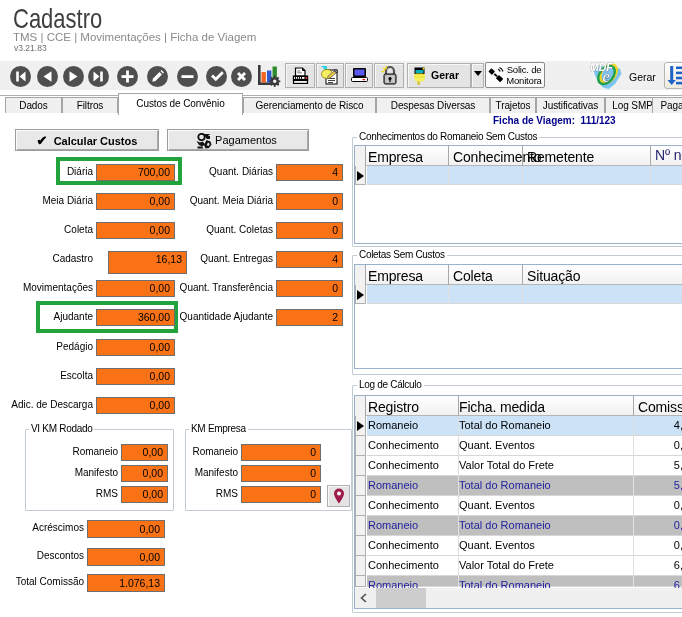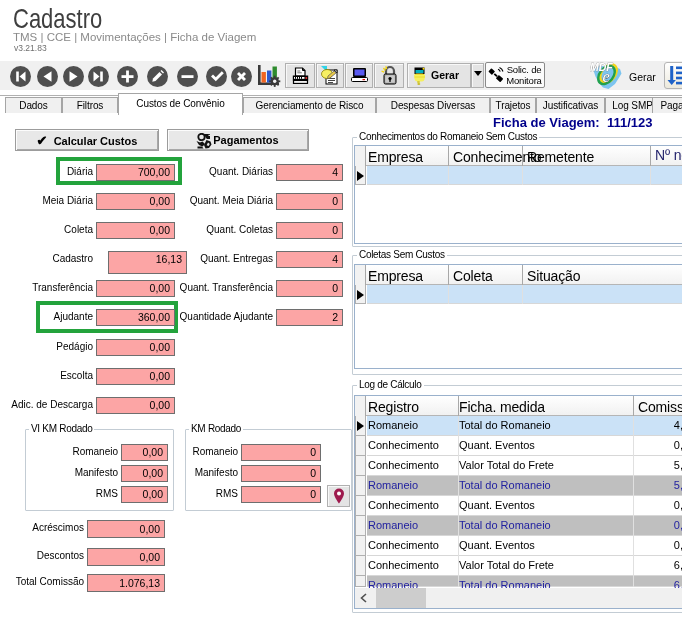--- a/index.html
+++ b/index.html
@@ -1,18 +1,18 @@
 <!DOCTYPE html>
 <html><head><meta charset="utf-8"><style>
 *{margin:0;padding:0;box-sizing:border-box}
 html,body{width:682px;height:617px;background:#fff;overflow:hidden;position:relative;
  font-family:"Liberation Sans",sans-serif;-webkit-font-smoothing:antialiased}
 .a{position:absolute}
 .lbl{position:absolute;font-size:10px;color:#000;text-align:right;white-space:nowrap}
-.inp{position:absolute;background:#fca5a5;border:1px solid #6e6e6e;font-size:10.5px;text-align:right;
+.inp{position:absolute;background:#f97316;border:1px solid #6e6e6e;font-size:10.5px;text-align:right;
  padding-right:4px;line-height:15px;white-space:nowrap}
 .grp{position:absolute;border:1px solid #c3ccd4;border-radius:1px}
 .grplbl{position:absolute;background:#fff;font-size:10px;letter-spacing:-0.3px;padding:0 2px;white-space:nowrap}
 .tab{position:absolute;top:97px;height:16px;background:#f0f0f0;border:1px solid #a5a5a5;border-bottom:none;
  font-size:10px;letter-spacing:-0.1px;text-align:center;line-height:16px;white-space:nowrap;overflow:hidden}
 .tbtn{position:absolute;background:#e4e4e4;border:1px solid #b0b0b0;box-shadow:inset 1px 1px 0 #f8f8f8}
 .gh{position:absolute;top:0;font-size:14px;letter-spacing:-0.15px;color:#000;white-space:nowrap}
 .circ{position:absolute;top:66px;width:21px;height:21px;border-radius:50%;background:#4f4f4f}
 </style></head>
 <body>
@@ -167,21 +167,21 @@
 <div class="tab" style="left:62px;width:56px">Filtros</div>
 <div class="tab" style="left:243px;width:133px">Gerenciamento de Risco</div>
 <div class="tab" style="left:376px;width:114px">Despesas Diversas</div>
 <div class="tab" style="left:490px;width:46px">Trajetos</div>
 <div class="tab" style="left:536px;width:69px">Justificativas</div>
 <div class="tab" style="left:605px;width:55px">Log SMP</div>
 <div class="tab" style="left:652px;width:40px">Paga</div>
 <div class="a" style="left:118px;top:93px;width:125px;height:22px;background:#fff;border:1px solid #a5a5a5;border-bottom:none;font-size:10px;letter-spacing:-0.1px;text-align:center;line-height:20px">Custos de Convênio</div>
 
 <div class="a" style="left:15px;top:129px;width:144px;height:22px;background:#e8e8e8;border:1px solid #9c9c9c;box-shadow:inset 1px 1px 0 #fcfcfc,inset -1px -1px 0 #a8a8a8;font-size:11px;font-weight:bold;text-align:center;line-height:21px"><span style="font-size:13px">✔</span>&nbsp; Calcular Custos</div>
-<div class="a" style="left:167px;top:129px;width:142px;height:22px;background:#e8e8e8;border:1px solid #9c9c9c;box-shadow:inset 1px 1px 0 #fcfcfc,inset -1px -1px 0 #a8a8a8;font-size:11px;font-weight:bold;text-align:center;line-height:21px"><span style="padding-left:16px">Pagamentos</span></div>
+<div class="a" style="left:167px;top:129px;width:142px;height:22px;background:#e8e8e8;border:1px solid #9c9c9c;box-shadow:inset 1px 1px 0 #fcfcfc,inset -1px -1px 0 #a8a8a8;font-size:11px;font-weight:normal;text-align:center;line-height:21px"><span style="padding-left:16px">Pagamentos</span></div>
 <svg class="a" style="left:196px;top:133px" width="16" height="16" viewBox="0 0 16 16">
  <circle cx="5.5" cy="4" r="3.2" fill="none" stroke="#111" stroke-width="1.8"></circle>
  <path d="M8 1 h6 v5 h-3 l-1 -1 z" fill="#111"></path>
  <path d="M0.5 8 l3.5 1.5 2.5 -1 2.5 2.5 -2.5 2.5 -3.5 -1.5 z" fill="#111"></path>
  <path d="M10.5 7 l4 1.5 1 3 -2.5 3.5 -3.5 .5 -1.5 -3.5 z" fill="#111"></path>
  <path d="M12 9.5 l1.8 1.5 -1.2 2 -2 -.8 z" fill="#e8e8e8"></path>
  <path d="M1.5 13.5 h4.5 l1.5 2 h-6 z" fill="#111"></path>
  <rect x="12.5" y="1.8" width="2" height="1.2" fill="#e8e8e8"></rect>
 </svg>
 
@@ -190,21 +190,21 @@
 
 <div id="fields">
     <div class="lbl" style="left:0;top:166px;width:93px">Diária</div>
     <div class="inp" style="left:96px;top:164px;width:79px;height:17px">700,00</div>
     <div class="lbl" style="left:0;top:195px;width:93px">Meia Diária</div>
     <div class="inp" style="left:96px;top:193px;width:79px;height:17px">0,00</div>
     <div class="lbl" style="left:0;top:224px;width:93px">Coleta</div>
     <div class="inp" style="left:96px;top:222px;width:79px;height:17px">0,00</div>
     <div class="lbl" style="left:0;top:253px;width:93px">Cadastro</div>
     <div class="inp" style="left:108px;top:251px;width:79px;height:23px">16,13</div>
-    <div class="lbl" style="left:0;top:282px;width:93px">Transferência</div>
+    <div class="lbl" style="left:0;top:282px;width:93px">Movimentações</div>
     <div class="inp" style="left:96px;top:280px;width:79px;height:17px">0,00</div>
     <div class="lbl" style="left:0;top:311px;width:93px">Ajudante</div>
     <div class="inp" style="left:96px;top:309px;width:79px;height:17px">360,00</div>
     <div class="lbl" style="left:0;top:341px;width:93px">Pedágio</div>
     <div class="inp" style="left:96px;top:339px;width:79px;height:17px">0,00</div>
     <div class="lbl" style="left:0;top:370px;width:93px">Escolta</div>
     <div class="inp" style="left:96px;top:368px;width:79px;height:17px">0,00</div>
     <div class="lbl" style="left:0;top:399px;width:93px">Adic. de Descarga</div>
     <div class="inp" style="left:96px;top:397px;width:79px;height:17px">0,00</div>
     <div class="lbl" style="left:160px;top:166px;width:113px">Quant. Diárias</div>
@@ -223,21 +223,21 @@
     <div class="inp" style="left:87px;top:520px;width:78px;height:18px;line-height:16px">0,00</div>
     <div class="lbl" style="left:0;top:550px;width:84px">Descontos</div>
     <div class="inp" style="left:87px;top:548px;width:78px;height:18px;line-height:16px">0,00</div>
     <div class="lbl" style="left:0;top:576px;width:84px">Total Comissão</div>
     <div class="inp" style="left:87px;top:574px;width:78px;height:18px;line-height:16px">1.076,13</div>
   </div>
 
 <div class="grp" style="left:25px;top:429px;width:149px;height:82px"></div>
 <div class="grplbl" style="left:29px;top:423px">VI KM Rodado</div>
 <div class="grp" style="left:185px;top:429px;width:167px;height:82px"></div>
-<div class="grplbl" style="left:189px;top:423px">KM Rodado</div>
+<div class="grplbl" style="left:189px;top:423px">KM Empresa</div>
 <div id="kmfields">
     <div class="lbl" style="left:40px;top:446px;width:78px">Romaneio</div>
     <div class="inp" style="left:121px;top:444px;width:47px;height:17px">0,00</div>
     <div class="lbl" style="left:160px;top:446px;width:78px">Romaneio</div>
     <div class="inp" style="left:241px;top:444px;width:80px;height:17px">0</div>
     <div class="lbl" style="left:40px;top:467px;width:78px">Manifesto</div>
     <div class="inp" style="left:121px;top:465px;width:47px;height:17px">0,00</div>
     <div class="lbl" style="left:160px;top:467px;width:78px">Manifesto</div>
     <div class="inp" style="left:241px;top:465px;width:80px;height:17px">0</div>
     <div class="lbl" style="left:40px;top:488px;width:78px">RMS</div>
@@ -245,21 +245,21 @@
     <div class="lbl" style="left:160px;top:488px;width:78px">RMS</div>
     <div class="inp" style="left:241px;top:486px;width:80px;height:17px">0</div>
   </div>
 
 <div class="tbtn" style="left:327px;top:485px;width:23px;height:22px"></div>
 <svg class="a" style="left:333px;top:488px" width="12" height="16" viewBox="0 0 12 16">
  <path d="M6 0.5 a5 5 0 0 1 5 5 c0 3.5 -5 10 -5 10 s-5 -6.5 -5 -10 a5 5 0 0 1 5 -5 z" fill="#9e1b4e"></path>
  <circle cx="6" cy="5.5" r="2" fill="#fff"></circle>
 </svg>
 
-<div class="a" style="left:493px;top:115px;font-size:13px;font-weight:bold;color:#00008b">Ficha de Viagem:&nbsp; 111/123</div>
+<div class="a" style="left:493px;top:115px;font-size:10px;font-weight:bold;color:#00008b">Ficha de Viagem:&nbsp; 111/123</div>
 
 <div class="grp" style="left:352px;top:137px;width:336px;height:110px"></div>
 <div class="grplbl" style="left:357px;top:131px">Conhecimentos do Romaneio Sem Custos</div>
 <div id="grid1">
     <div class="a" style="left:354px;top:145px;width:334px;height:99px;background:#fff;border:1px solid #9ab1cc"></div>
     <div class="a" style="left:355px;top:146px;width:332px;height:20px;background:linear-gradient(#ffffff,#f1f1f1);border-bottom:1px solid #b5b5b5"></div>
     <div class="a" style="left:355px;top:146px;width:11px;height:20px;background:#f2f2f2;border-right:1px solid #a8a8a8"></div>
     <div class="gh" style="left:368px;top:149px;">Empresa</div>
     <div class="gh" style="left:453px;top:149px;">Conhecimento</div>
     <div class="gh" style="left:527px;top:149px;">Remetente</div>

